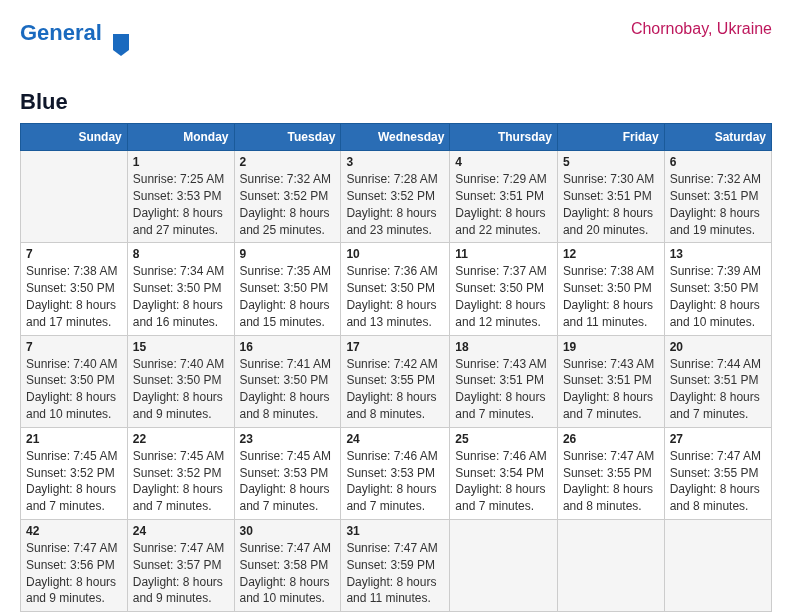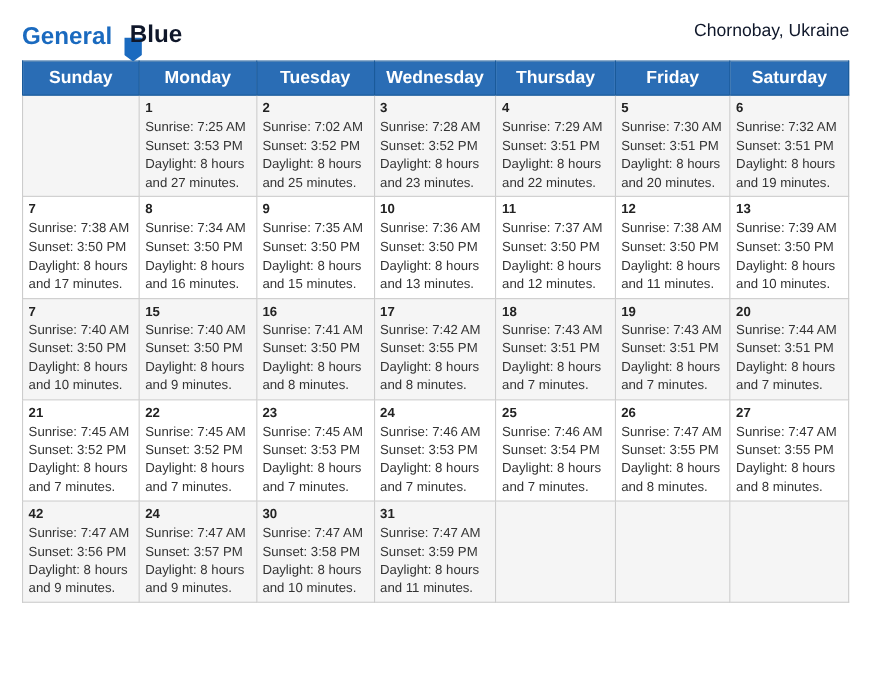--- a/index.html
+++ b/index.html
@@ -11,51 +11,52 @@
       padding: 20px;
     }
     .header {
       display: flex;
       justify-content: space-between;
       align-items: flex-start;
       margin-bottom: 10px;
     }
     .logo {
       display: flex;
-      flex-direction: row;
+      flex-direction: column;
       align-items: flex-start;
+      gap: 46px;
     }
     .logo-wrapper {
       display: flex;
       align-items: center;
     }
     .title-block {
       text-align: right;
     }
     .main-title {
       font-size: 36px;
       font-weight: normal;
       color: #333;
       line-height: 1.1;
     }
     .sub-title {
       font-size: 16px;
-      color: #0f172a;
+      color: #be185d;
     }
     table {
       width: 100%;
       border-collapse: collapse;
       font-size: 11px;
     }
     thead tr th {
       background: #2a6db5;
       color: #fff;
-      text-align: center;
+      text-align: right;
       padding: 6px 5px;
-      font-size: 16px;
+      font-size: 12px;
       font-weight: bold;
       border: 1px solid #1a5a9a;
     }
     tbody tr td {
       vertical-align: top;
       border: 1px solid #ccc;
       padding: 4px 5px;
       min-height: 80px;
       height: 80px;
       width: 113px;
@@ -116,21 +117,21 @@
         <td></td>
         <td>
           <div class="day-number">1</div>
           <div class="day-info">Sunrise: 7:25 AM
 Sunset: 3:53 PM
 Daylight: 8 hours
 and 27 minutes.</div>
         </td>
         <td>
           <div class="day-number">2</div>
-          <div class="day-info">Sunrise: 7:02 AM
+          <div class="day-info">Sunrise: 7:32 AM
 Sunset: 3:52 PM
 Daylight: 8 hours
 and 25 minutes.</div>
         </td>
         <td>
           <div class="day-number">3</div>
           <div class="day-info">Sunrise: 7:28 AM
 Sunset: 3:52 PM
 Daylight: 8 hours
 and 23 minutes.</div>

